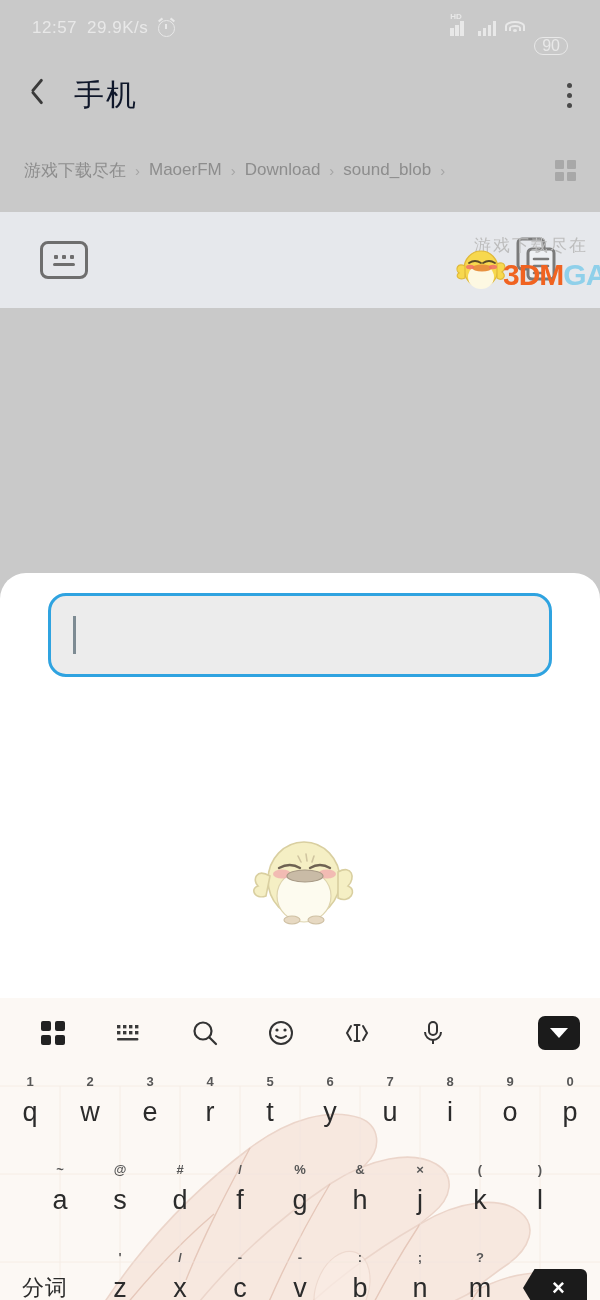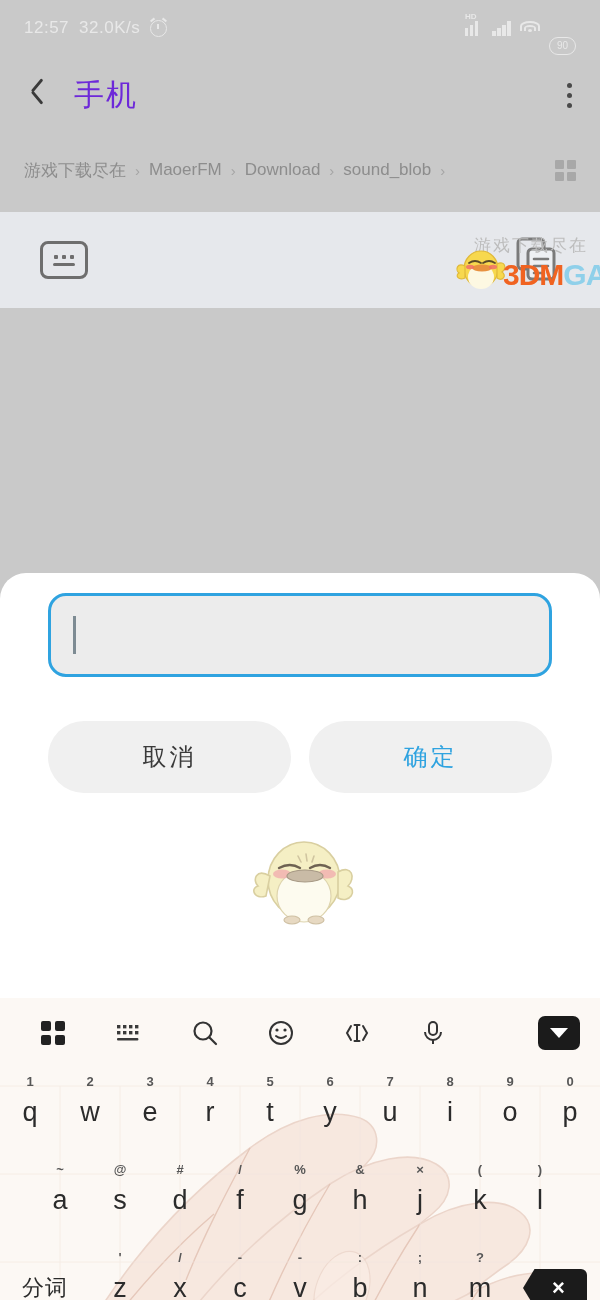--- a/index.html
+++ b/index.html
@@ -8,53 +8,53 @@
     font-family:"Liberation Sans","DejaVu Sans",sans-serif;
     background:#c9c9c9;
     position:relative;
     overflow:hidden;
   }
 
   
   .statusbar{
     position:absolute; top:0; left:0; width:600px; height:56px;
     display:flex; align-items:center; justify-content:space-between;
-    padding:0 24px; color:#e8e8e8;gap:13px;
+    padding:0 32px; color:#e8e8e8;gap:13px;
   }
   .sb-left{ display:flex; align-items:center; gap:10px; font-size:17px; letter-spacing:.5px; }
   .sb-right{ display:flex; align-items:center; gap:9px; }
   .alarm-ic{ width:17px;height:17px;border:1.8px solid #e8e8e8;border-radius:50%;position:relative;}
   .alarm-ic:before,.alarm-ic:after{content:"";position:absolute;width:5px;height:1.8px;background:#e8e8e8;top:-2px;}
   .alarm-ic:before{left:-1px;transform:rotate(-40deg);}
   .alarm-ic:after{right:-1px;transform:rotate(40deg);}
   .alarm-ic span{position:absolute;width:1.6px;height:5px;background:#e8e8e8;left:6px;top:3px;}
   .bars{display:flex;align-items:flex-end;gap:1.5px;height:16px;position:relative;}
   .bars i{display:block;width:3.5px;background:#e8e8e8;}
   .bars i:nth-child(1){height:5px;}
   .bars i:nth-child(2){height:8px;}
   .bars i:nth-child(3){height:11px;}
   .bars i:nth-child(4){height:15px;}
   .hd{position:absolute;top:-7px;left:0;font-size:8px;font-weight:bold;line-height:1;}
   .wifi{width:20px;height:16px;position:relative;}
   .wifi b{position:absolute;border:2px solid #e8e8e8;border-bottom:none;border-radius:50% 50% 0 0;left:50%;transform:translateX(-50%);}
   .wifi b:nth-child(1){width:20px;height:10px;top:1px;}
   .wifi b:nth-child(2){width:12px;height:6px;top:5px;}
   .wifi b:nth-child(3){width:4px;height:3px;top:9px;background:#e8e8e8;border-radius:50%;border:none;}
-  .batt{border:1.8px solid #e8e8e8;border-radius:9px;padding:1px 7px;font-size:10px;line-height:14px;margin-top:36px;}
+  .batt{border:1.8px solid #e8e8e8;border-radius:9px;padding:1px 7px;font-size:16px;line-height:14px;margin-top:36px;}
 
   
   .titlebar{
     position:absolute; top:56px; left:0; width:600px; height:78px;
     display:flex; align-items:center; padding:0 28px;
   }
   .backarrow{ width:26px;height:26px;position:relative;cursor:pointer; }
   .backarrow:before,.backarrow:after{content:"";position:absolute;width:16px;height:3px;background:#3a3a3a;border-radius:2px;left:4px;}
   .backarrow:before{top:8px;transform:rotate(-50deg);transform-origin:left center;}
   .backarrow:after{top:8px;transform:rotate(50deg);transform-origin:left center;}
-  .ttl{ font-size:30px;color:#6d28d9;margin-left:20px;letter-spacing:2px; }
+  .ttl{ font-size:30px;color:#0f172a;margin-left:20px;letter-spacing:2px; }
   .kebab{ margin-left:auto;display:flex;flex-direction:column;gap:5px;cursor:pointer; }
   .kebab i{width:5px;height:5px;border-radius:50%;background:#4a4a4a;display:block;}
 
   
   .crumbs{
     position:absolute;top:145px;left:0;width:600px;height:50px;
     display:flex;align-items:center;padding:0 24px;
     font-size:17px;color:#8d8d8d;gap:9px;
   }
   .crumb{white-space:nowrap;}
@@ -153,21 +153,21 @@
   .wmk .t1{font-size:30px;font-weight:bold;color:#f06321;letter-spacing:-1px;font-family:"Liberation Sans",sans-serif;}
   .wmk .t2{font-size:30px;font-weight:bold;color:#8fd0ea;letter-spacing:-1px;font-family:"Liberation Sans",sans-serif;}
   .wmk-sub{position:absolute;bottom:51px;left:474px;font-size:17px;color:#bdbdbd;letter-spacing:2px;}
 </style>
 </head>
 <body>
 
 <div class="statusbar">
   <div class="sb-left">
     <span>12:57</span>
-    <span>32.0K/s</span>
+    <span>29.9K/s</span>
     <span class="alarm-ic">
         <span></span>
       </span>
   </div>
   <div class="sb-right">
     <span class="bars">
       <span class="hd">HD</span>
       <i></i>
         <i></i>
         <i></i>
@@ -232,24 +232,20 @@
       <span>丨</span>
       <span>2020/2/12 11:41</span>
     
   
 </div>
 
 <div class="dialog">
   <div class="inputwrap">
     <span class="caret"></span>
     <input type="text" placeholder="" style="">
-  </div>
-  <div class="btnrow">
-    <button class="dbtn">取消</button>
-    <button class="dbtn ok">确定</button>
   </div>
 </div>
 
 <svg class="chick" viewBox="0 0 112 102">
   <ellipse cx="56" cy="52" rx="36" ry="38" fill="#f5efc4" stroke="#d9cfa0" stroke-width="1.6"></ellipse>
   <path d="M22 48 C8 40 4 52 10 58 C2 60 6 72 18 68 Z" fill="#f5efc4" stroke="#d9cfa0" stroke-width="1.6"></path>
   <path d="M90 44 C104 36 108 50 100 58 C110 62 102 76 90 70 Z" fill="#f5efc4" stroke="#d9cfa0" stroke-width="1.6"></path>
   <ellipse cx="56" cy="68" rx="27" ry="26" fill="#fdfbef" stroke="#ded4ae" stroke-width="1.2"></ellipse>
   <ellipse cx="34" cy="46" rx="9" ry="4.5" fill="#f0a9ae" opacity=".75"></ellipse>
   <ellipse cx="79" cy="46" rx="9" ry="4.5" fill="#f0a9ae" opacity=".75"></ellipse>

